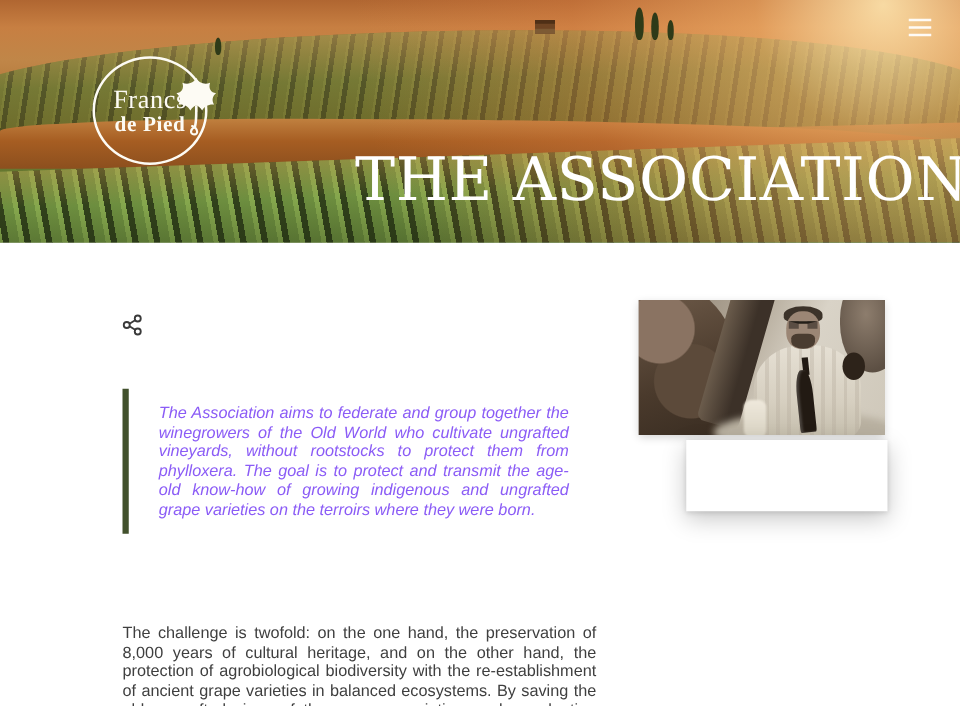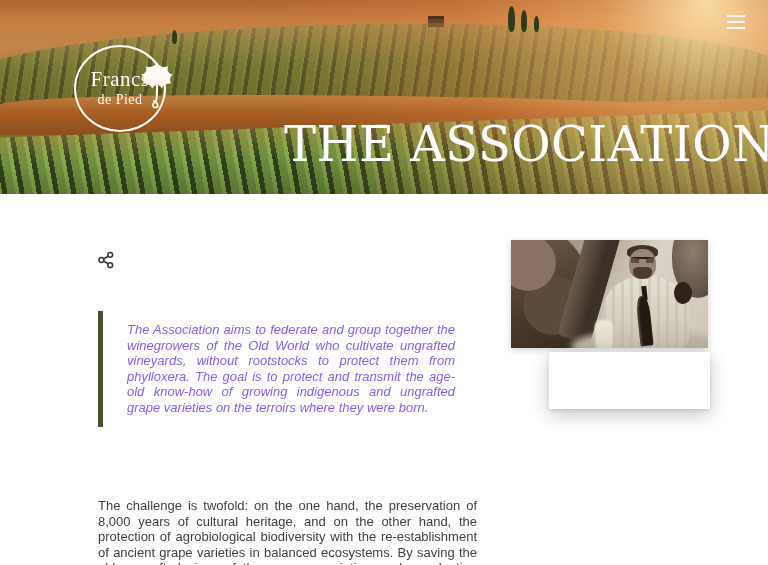--- a/index.html
+++ b/index.html
@@ -49,21 +49,21 @@
   .cy4 { left:172px; top:30px; width:5px;  height:14px; }
 
   .logo-circle {
     position:absolute; left:74px; top:45px; width:92px; height:87px;
     border:2px solid #fdfbf4; border-radius:50%;
     display:flex; flex-direction:column; align-items:center; justify-content:center;
     color:#fdfbf4; font-family:"Liberation Serif", serif; text-align:center;
     cursor:pointer;
   }
   .logo-line1 { font-size:21px; letter-spacing:.5px; line-height:22px; }
-  .logo-line2 { font-size:14px; letter-spacing:.5px; line-height:19px; }
+  .logo-line2 { font-size:17px; letter-spacing:.5px; line-height:19px;font-weight:bold; }
   .logo-leaf { position:absolute; left:138px; top:60px; width:38px; height:52px; }
 
   .menu-btn {
     position:absolute; top:14px; right:21px; width:20px; height:16px; cursor:pointer;
     display:flex; flex-direction:column; justify-content:space-between; padding:1px 0;
   }
   .menu-btn span { display:block; width:18px; height:2px; background:rgba(255,255,255,.92); }
 
   .hero-title {
     position:absolute; left:284px; top:116px; width:412px;

